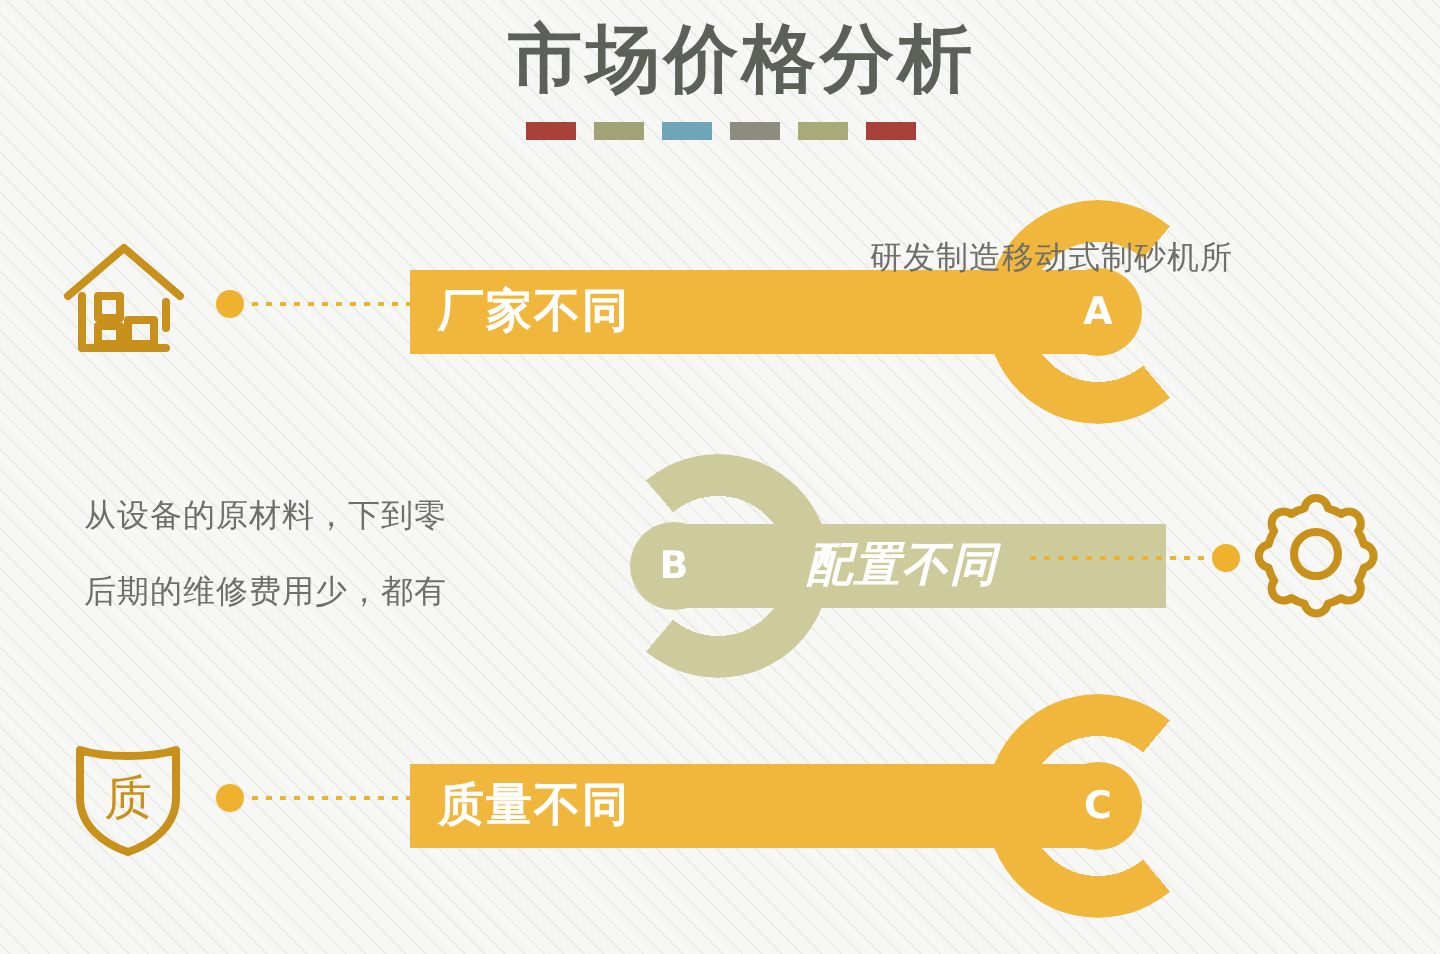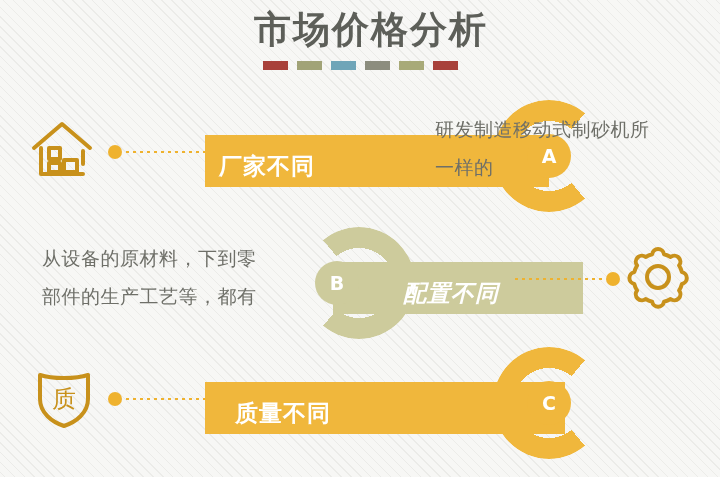--- a/index.html
+++ b/index.html
@@ -130,21 +130,21 @@
     background: conic-gradient(from 270deg,
         rgba(0,0,0,0) 0deg, rgba(0,0,0,0) 50deg,
         var(--c) 50deg, var(--c) 310deg,
         rgba(0,0,0,0) 310deg, rgba(0,0,0,0) 360deg);
     -webkit-mask: radial-gradient(circle at center, transparent 0 35px, #000 35px);
     mask: radial-gradient(circle at center, transparent 0 35px, #000 35px);
   }
   .plate {
     position: absolute;
     top: 35px;
-    height: 52px;
+    height: 42px;
     background: var(--c);
     display: flex;
     align-items: flex-end;
   }
   .plate-label {
     color: #ffffff;
     font-size: 23px;
     font-weight: bold;
     letter-spacing: 1px;
     line-height: 42px;
@@ -162,21 +162,21 @@
     font-weight: bold;
     display: flex;
     align-items: center;
     justify-content: center;
     line-height: 44px;
   }
 
   
   .para {
     position: absolute;
-    font-size: 19px;
+    font-size: 16px;
     line-height: 38px;
     color: #6e6f68;
     letter-spacing: 0.5px;
   }
 </style>
 </head>
 <body style="background-color: rgb(247, 247, 245);">
 
 <div id="stage">
 
@@ -212,29 +212,28 @@
     <div class="cluster" style="left:205px; top:0;">
       <div class="ring open-right" style="--c:#f0b73c; left:288px;"></div>
       <div class="plate" style="--c:#f0b73c; left:0; width:330px; padding-left:14px;">
         <span class="plate-label">厂家不同</span>
       </div>
       <div class="marker" style="--c:#f0b73c; left:322px;">A</div>
     </div>
 
     <div class="para" style="left:435px; top:10px; width:250px;">
       <div>研发制造移动式制砂机所</div>
-      <div>一样的</div>
     </div>
   </div>
 
   <div class="row" id="row-2">
 
     <div class="para" style="left:42px; top:12px; width:250px;">
       <div>从设备的原材料，下到零</div>
-      <div>部件的生产工艺等，都有</div>
+      <div>后期的维修费用少，都有</div>
     </div>
 
     <div class="cluster" style="left:303px; top:0;">
       <div class="ring open-left" style="--c:#cdcb9c; left:0;"></div>
       <div class="plate" style="--c:#cdcb9c; left:30px; width:180px; padding-left:70px;font-style:italic;">
         <span class="plate-label">配置不同</span>
       </div>
       <div class="marker" style="--c:#cdcb9c; left:12px;">B</div>
     </div>
 
@@ -283,21 +282,21 @@
                    font-size:24px; color:#c8911b; font-weight:500; padding-top:2px;">质</span>
     </div>
 
     <div class="connector" style="left:108px; top:45px; width:100px;">
       <span class="conn-dot"></span>
       <span class="conn-line"></span>
     </div>
 
     <div class="cluster" style="left:205px; top:0;">
       <div class="ring open-right" style="--c:#f0b73c; left:288px;"></div>
-      <div class="plate" style="--c:#f0b73c; left:0; width:330px; padding-left:30px;">
+      <div class="plate" style="--c:#f0b73c; left:0; width:330px; padding-left:14px;">
         <span class="plate-label">质量不同</span>
       </div>
       <div class="marker" style="--c:#f0b73c; left:322px;">C</div>
     </div>
 
   </div>
 
 </div>
 
 </body></html>

